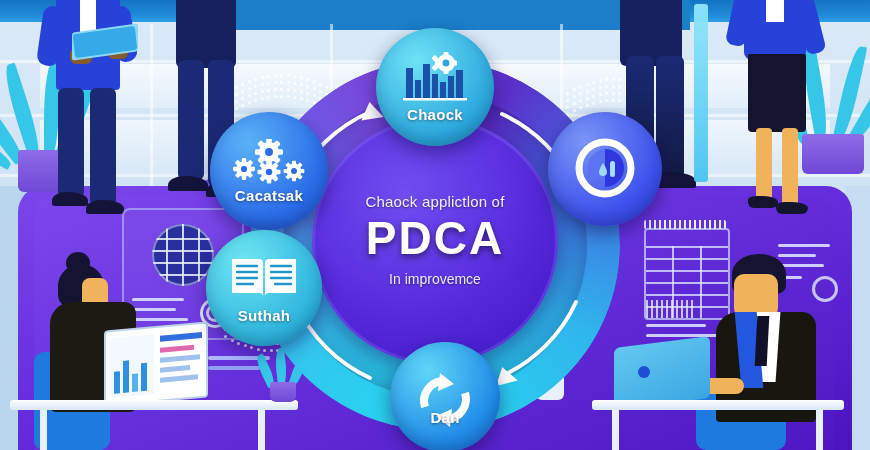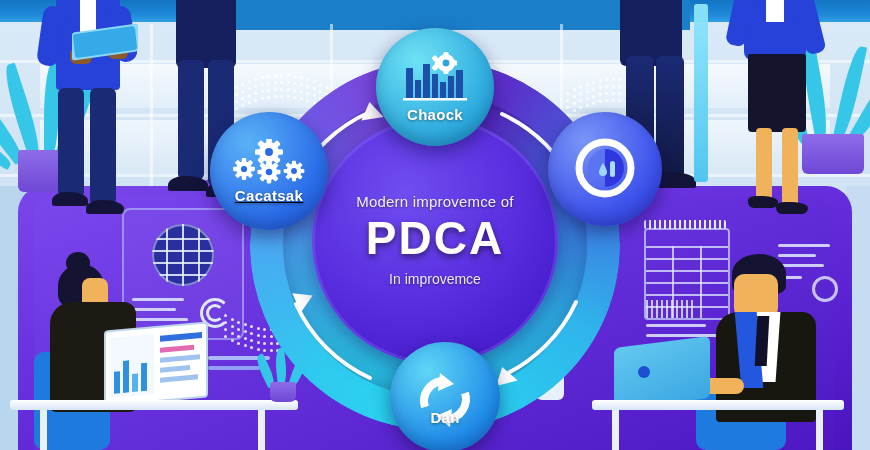--- a/index.html
+++ b/index.html
@@ -477,21 +477,21 @@
       </g>
       <g fill="#ffffff">
         <polygon points="116,44 134,54 114,64" transform="rotate(18 124 54)"></polygon>
         <polygon points="320,120 336,134 316,140" transform="rotate(18 326 130)"></polygon>
         <polygon points="54,252 40,236 60,232" transform="rotate(18 50 242)"></polygon>
         <polygon points="250,308 268,318 248,328" transform="rotate(12 256 318)"></polygon>
       </g>
     </svg>
 
     <div class="hub">
-      <div class="l1">Modern improvemce of</div>
+      <div class="l1">Chaock applictlon of</div>
       <div class="l2">PDCA</div>
       <div class="l3">In improvemce</div>
     </div>
 
     <div class="node" style="left:126px;top:-32px;width:118px;height:118px;
                 background:radial-gradient(circle at 35% 28%,#6ee2f5,#2aa6dd 70%,#1b8cc8 100%);">
       <svg width="74" height="52" viewBox="0 0 74 52">
         <g fill="#ffffff">
           <circle cx="48" cy="11" r="9"></circle>
           <g>
@@ -510,21 +510,21 @@
           <rect x="42" y="30" width="6" height="16"></rect>
           <rect x="50" y="24" width="6" height="22"></rect>
           <rect x="58" y="18" width="7" height="28"></rect>
         </g>
         <rect x="5" y="46" width="64" height="2.5" fill="#ffffff"></rect>
       </svg>
       <div class="lbl">Chaock</div>
     </div>
 
     <div class="node" style="left:-40px;top:52px;width:118px;height:118px;
-                background:radial-gradient(circle at 32% 26%,#5ab2f7,#2a6ce8 65%,#1f52d6 100%);text-decoration:underline;">
+                background:radial-gradient(circle at 32% 26%,#5ab2f7,#2a6ce8 65%,#1f52d6 100%);">
       <svg width="76" height="46" viewBox="0 0 76 46">
         <g fill="#ffffff">
           <g transform="translate(38,13)">
             <circle r="10"></circle>
               <rect x="-2.8" y="-14" width="5.6" height="28" rx="1.4"></rect>
             <rect x="-14" y="-2.8" width="28" height="5.6" rx="1.4"></rect>
             <rect x="-2.8" y="-14" width="5.6" height="28" rx="1.4" transform="rotate(45)"></rect>
             <rect x="-2.8" y="-14" width="5.6" height="28" rx="1.4" transform="rotate(-45)"></rect>
             <circle r="4" fill="#2a6ce8"></circle>
           </g>
@@ -550,20 +550,38 @@
             <rect x="-14" y="-2.8" width="28" height="5.6" rx="1.4"></rect>
             <rect x="-2.8" y="-14" width="5.6" height="28" rx="1.4" transform="rotate(45)"></rect>
             <rect x="-2.8" y="-14" width="5.6" height="28" rx="1.4" transform="rotate(-45)"></rect>
             <circle r="4" fill="#2a6ce8"></circle>
           </g>
         </g>
       </svg>
       <div class="lbl">Cacatsak</div>
     </div>
 
+    <div class="node" style="left:-44px;top:170px;width:116px;height:116px;
+                background:radial-gradient(circle at 34% 28%,#6fe6f2,#2eb4de 68%,#1f93cb 100%);">
+      <svg width="74" height="52" viewBox="0 0 74 52">
+        <path d="M5 6 h27 a4 4 0 0 1 4 4 v34 a4 4 0 0 0 -4 -4 H5 z" fill="#ffffff"></path>
+        <path d="M69 6 h-27 a4 4 0 0 0 -4 4 v34 a4 4 0 0 1 4 -4 h27 z" fill="#ffffff"></path>
+        <g stroke="#2196c8" stroke-width="2.4" stroke-linecap="round">
+          <line x1="10" y1="13" x2="30" y2="13"></line>
+            <line x1="10" y1="19" x2="30" y2="19"></line>
+          <line x1="10" y1="25" x2="30" y2="25"></line>
+            <line x1="10" y1="31" x2="26" y2="31"></line>
+          <line x1="44" y1="13" x2="64" y2="13"></line>
+            <line x1="44" y1="19" x2="64" y2="19"></line>
+          <line x1="44" y1="25" x2="64" y2="25"></line>
+            <line x1="48" y1="31" x2="64" y2="31"></line>
+        </g>
+      </svg>
+      <div class="lbl">Suthah</div>
+    </div>
 
     <div class="node" style="left:140px;top:282px;width:110px;height:110px;
                 background:radial-gradient(circle at 34% 26%,#5fd6f6,#1f8ae8 68%,#1a66d8 100%);">
       <svg width="66" height="62" viewBox="0 0 66 62">
         <g fill="none" stroke="#ffffff" stroke-width="8" stroke-linecap="butt">
           <path d="M 13 38 A 20 20 0 0 1 30 12"></path>
           <path d="M 53 24 A 20 20 0 0 1 36 50"></path>
         </g>
         <polygon points="28,4 42,15 26,22" fill="#ffffff"></polygon>
         <polygon points="38,58 24,47 40,40" fill="#ffffff"></polygon>

